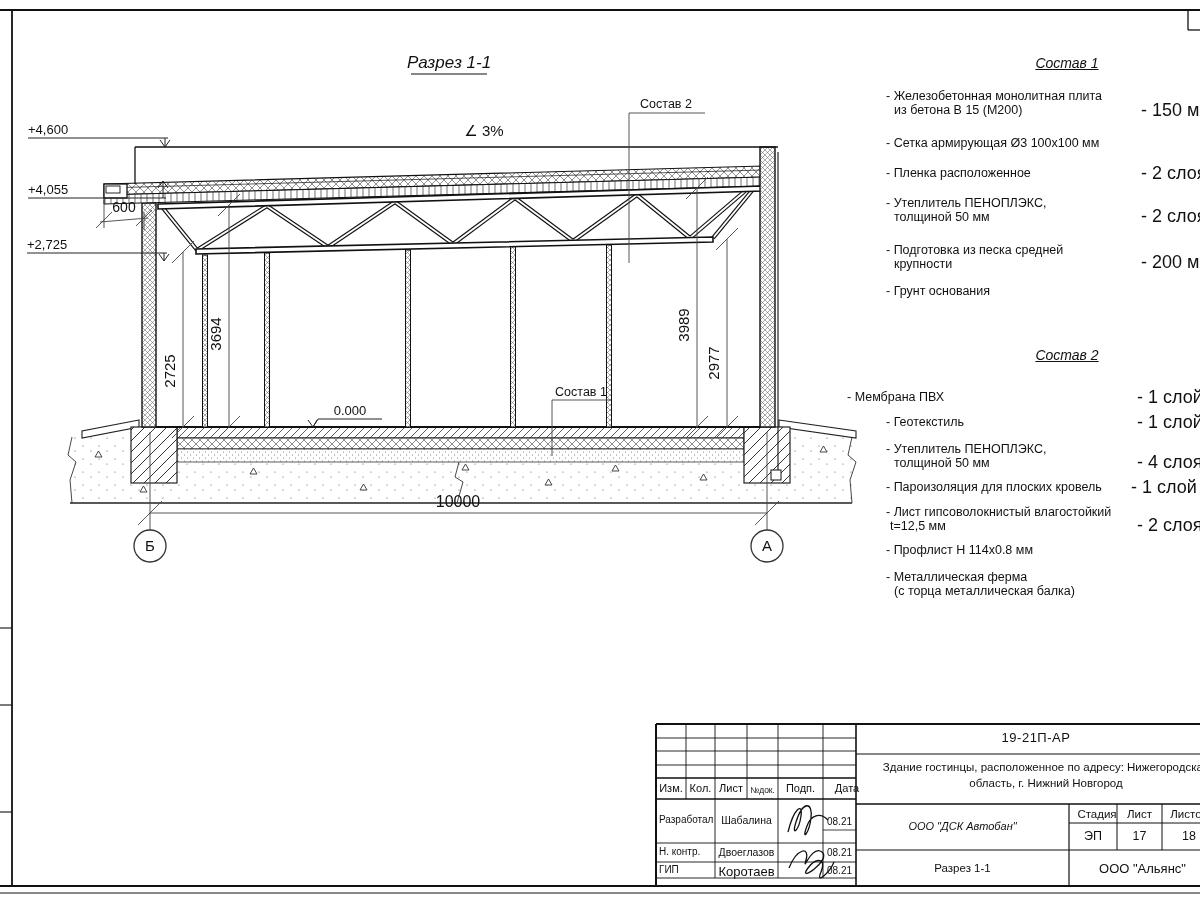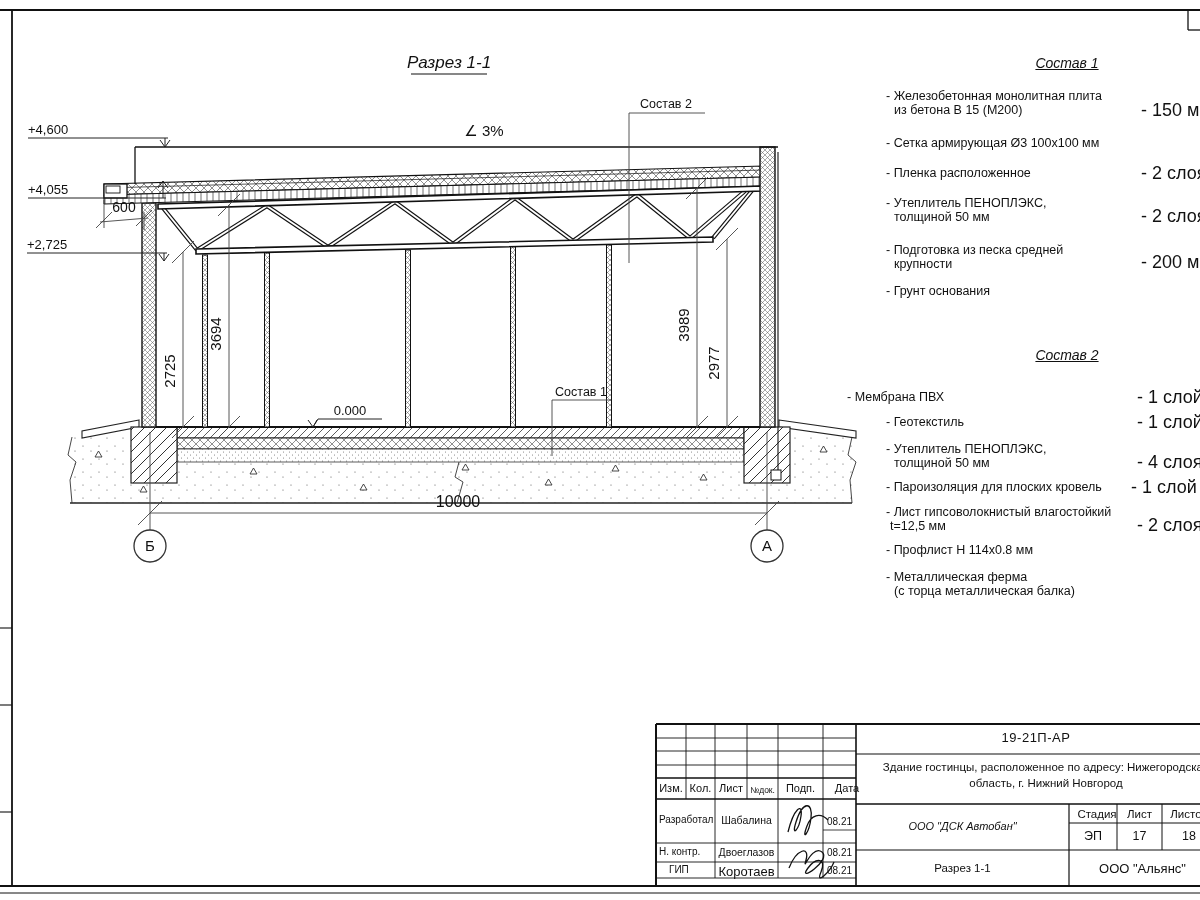--- a/index.html
+++ b/index.html
@@ -327,21 +327,21 @@
   <div class="abs ctr tb-txt" style="left:747px;top:785px;width:31px;font-size:8.5px;">№док.</div>
   <div class="abs ctr tb-txt" style="left:778px;top:782px;width:45px;font-size:11px;">Подп.</div>
   <div class="abs ctr tb-txt" style="left:823px;top:782px;width:48px;font-size:11px;">Дата</div>
 
   <div class="abs tb-txt" style="left:659px;top:814px;width:55px;font-size:10px;">Разработал</div>
   <div class="abs ctr tb-txt" style="left:715px;top:814px;width:63px;font-size:10.5px;">Шабалина</div>
   <div class="abs ctr tb-txt" style="left:823px;top:816px;width:33px;font-size:10px;">08.21</div>
   <div class="abs tb-txt" style="left:659px;top:846px;width:69px;font-size:10px;">Н. контр.</div>
   <div class="abs ctr tb-txt" style="left:715px;top:846px;width:63px;font-size:10.5px;">Двоеглазов</div>
   <div class="abs ctr tb-txt" style="left:823px;top:847px;width:33px;font-size:10px;">08.21</div>
-  <div class="abs tb-txt" style="left:659px;top:864px;width:59px;font-size:10px;margin-left:10px;">ГИП</div>
+  <div class="abs tb-txt" style="left:659px;top:864px;width:59px;font-size:10px;">ГИП</div>
   <div class="abs ctr tb-txt" style="left:715px;top:864px;width:63px;font-size:13px;">Коротаев</div>
   <div class="abs ctr tb-txt" style="left:823px;top:865px;width:33px;font-size:10px;">08.21</div>
 
   <div class="abs ctr tb-txt it" style="left:856px;top:820px;width:213px;font-size:11px;">ООО "ДСК Автобан"</div>
   <div class="abs ctr tb-txt" style="left:1069px;top:808px;width:56px;font-size:11.5px;">Стадия</div>
   <div class="abs ctr tb-txt" style="left:1117px;top:808px;width:45px;font-size:11.5px;">Лист</div>
   <div class="abs ctr" style="left:1162px;top:808px;width:54px;font-size:11.5px;white-space:nowrap;">Листов</div>
   <div class="abs ctr tb-txt" style="left:1069px;top:829px;width:48px;font-size:12.5px;">ЭП</div>
   <div class="abs ctr tb-txt" style="left:1117px;top:829px;width:45px;font-size:12.5px;">17</div>
   <div class="abs ctr tb-txt" style="left:1162px;top:829px;width:54px;font-size:12.5px;">18</div>

